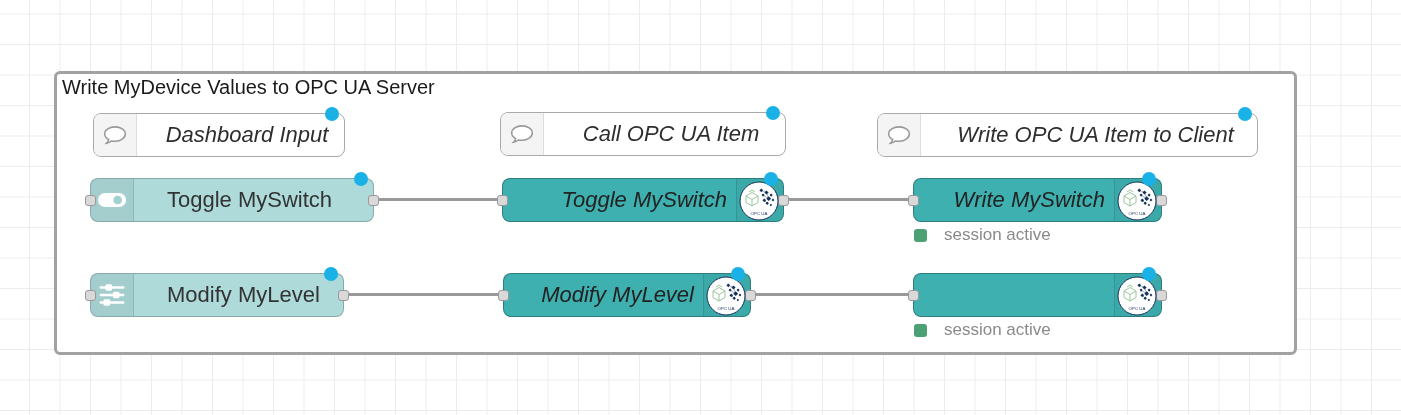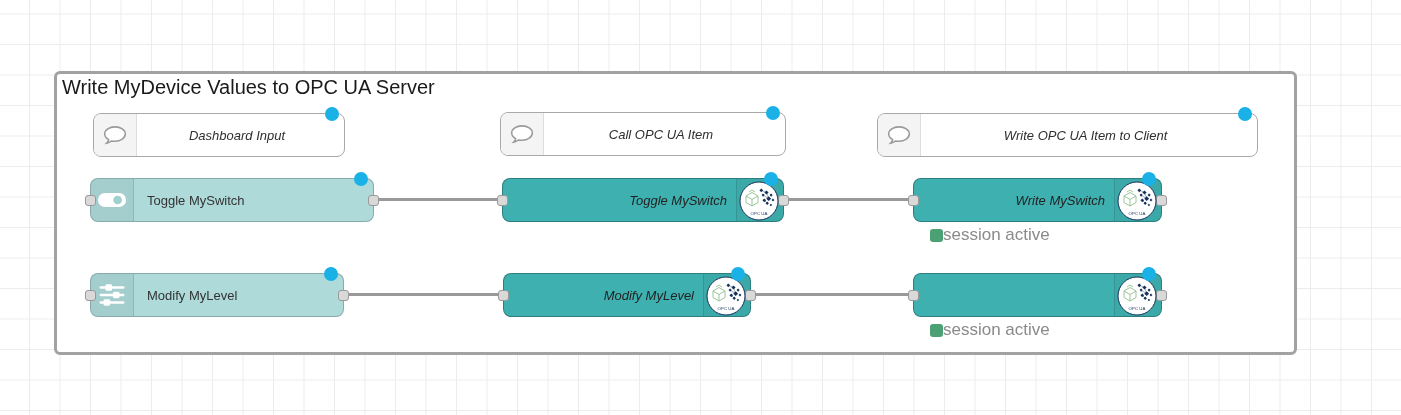--- a/index.html
+++ b/index.html
@@ -55,21 +55,21 @@
   }
   .node.comment .icon-region.left{
     background:#f4f4f4; border-right:1px solid #ddd;
   }
   .icon-region.right{
     right:0; width:46px; border-left:1px solid rgba(0,0,0,0.12);
     border-radius:0 7px 7px 0; background:rgba(0,0,0,0.04);
   }
   .node-label{
     position:absolute; top:0; bottom:0; display:flex; align-items:center;
-    font-size:13px; color:var(--label-color); white-space:nowrap;
+    font-size:22px; color:var(--label-color); white-space:nowrap;margin-left:20px;
   }
   .node.comment .node-label{
     left:42px; right:6px; justify-content:center; font-style:italic; color:#2e2e2e;
   }
   .node.light .node-label{ left:56px; right:8px; justify-content:flex-start; }
   .node.dark .node-label{
     left:8px; right:56px; justify-content:flex-end; font-style:italic; color:#222;
   }
   .port{
     position:absolute; width:11px; height:11px; box-sizing:border-box;
@@ -79,22 +79,22 @@
   .port.in{ left:-6px; }
   .port.out{ right:-6px; }
   .changed-dot{
     position:absolute; width:14px; height:14px; border-radius:50%;
     background:var(--changed-dot); top:-7px; right:5px; z-index:5;
   }
   .opcua-badge{
     position:absolute; right:4px; top:2px; width:40px; height:40px; z-index:2;
   }
   .status{
-    position:absolute; top:46px; left:16px; display:flex; align-items:center;
-    gap:0; white-space:nowrap;
+    position:absolute; top:46px; left:0; display:flex; align-items:center;
+    gap:17px; white-space:nowrap;
   }
   .status-dot{
     width:13px; height:13px; border-radius:3px; background:var(--status-green);
   }
   .status-text{ font-size:17px; color:var(--status-text); font-style:normal; }
 </style>
 </head>
 <body>
 
 <div class="canvas">

